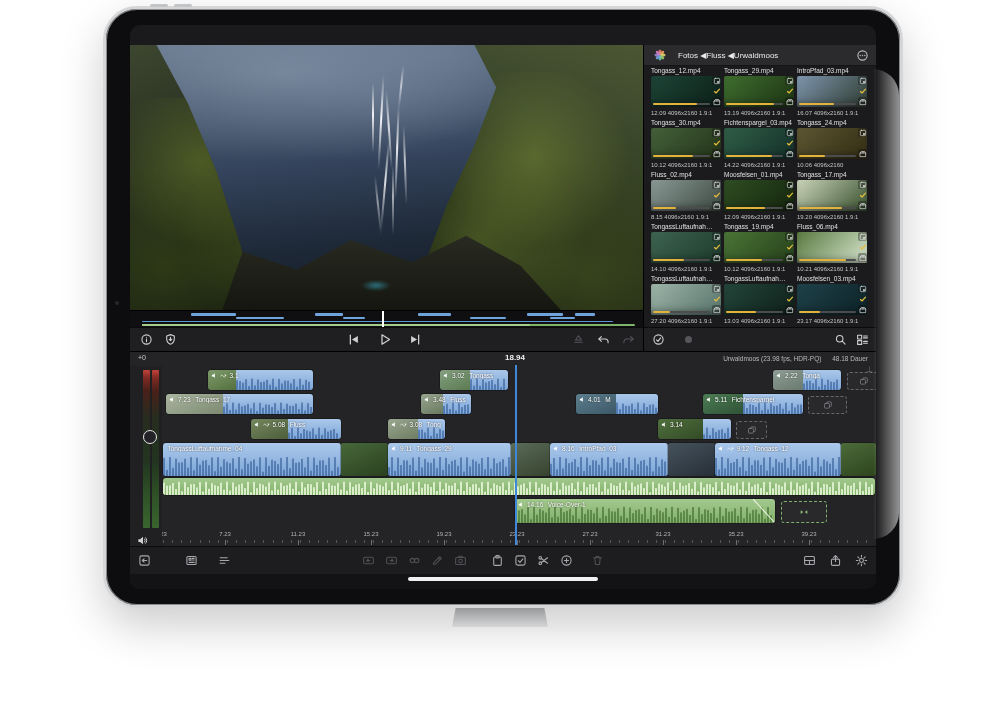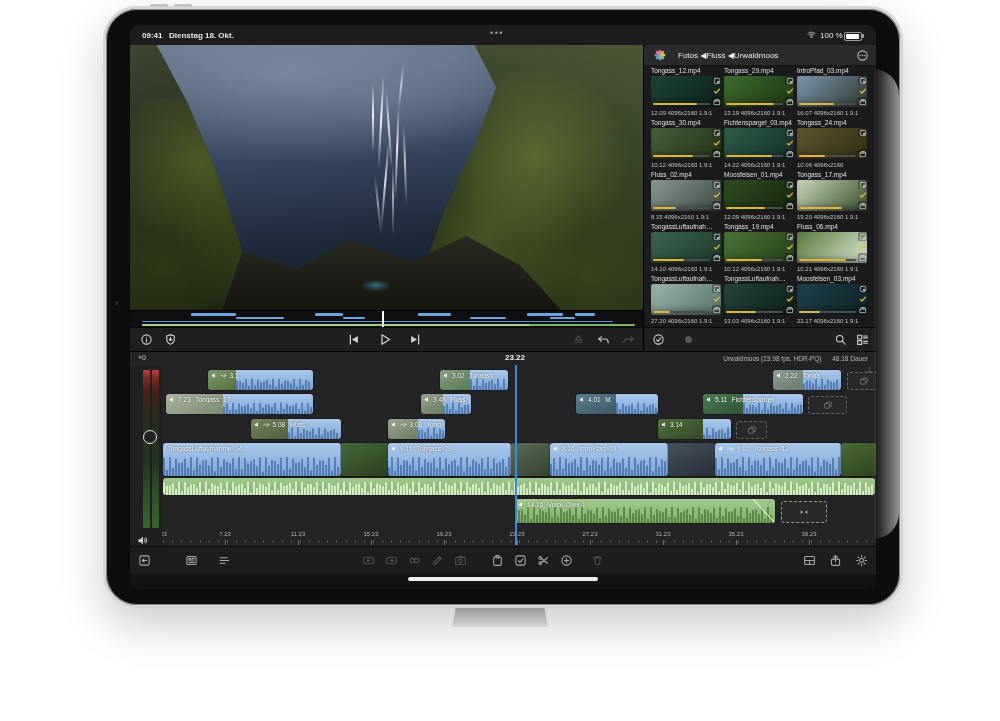--- a/index.html
+++ b/index.html
@@ -153,35 +153,20 @@
 
 <div id="stage">
   <div class="abs stand"></div>
   <div class="abs device">
     <span class="abs side-btn" style="left:44px"></span>
     <span class="abs side-btn" style="left:68px"></span>
     <div class="abs cam-dot"></div>
 
     <div class="abs screen">
 
-      <div class="abs statusbar">
-        <span class="abs sb-time">09:41</span>
-        <span class="abs sb-date">Dienstag 18. Okt.</span>
-        <span class="abs sb-dots">•••</span>
-        <span class="abs sb-wifi" id="wifi-slot"><svg viewBox="0 0 24 24" xmlns="http://www.w3.org/2000/svg">
-              <path d="M2.5 9.5C8 4.5 16 4.5 21.5 9.5" stroke="currentColor" stroke-width="2" fill="none" stroke-linecap="round" stroke-linejoin="round"></path>
-              <path d="M5.8 13c3.6-3.2 8.8-3.2 12.4 0" stroke="currentColor" stroke-width="2" fill="none" stroke-linecap="round" stroke-linejoin="round"></path>
-              <path d="M9.2 16.3c1.7-1.5 3.9-1.5 5.6 0" stroke="currentColor" stroke-width="2" fill="none" stroke-linecap="round" stroke-linejoin="round"></path>
-              <circle cx="12" cy="19.3" r="1.8" fill="currentColor"></circle>
-            </svg></span>
-        <span class="abs sb-batt-txt">100 %</span>
-        <span class="abs battery">
-            <span class="fill"></span>
-          </span>
-      </div>
 
       <div class="abs viewer">
         <div class="abs v-sky"></div>
         <div class="abs v-clouds"></div>
         <div class="abs v-cliff-l">
             <div class="abs v-moss-l"></div>
           </div>
         <div class="abs v-cliff-r">
             <div class="abs v-moss-r"></div>
           </div>
@@ -707,21 +692,21 @@
                 <rect x="3" y="4" width="7.5" height="7" stroke="currentColor" stroke-width="2" fill="none" stroke-linecap="round" stroke-linejoin="round"></rect>
                 <rect x="3" y="14" width="7.5" height="7" stroke="currentColor" stroke-width="2" fill="none" stroke-linecap="round" stroke-linejoin="round"></rect>
                 <path d="M14 5.5h7M14 9h7M14 15.5h7M14 19h7" stroke="currentColor" stroke-width="2" fill="none" stroke-linecap="round" stroke-linejoin="round"></path>
               </svg>
             </span>
           </div>
       </div>
 
       <div class="abs timeline" id="timeline">
         <span class="abs tl-gain">+0</span>
-        <span class="abs tl-time">23.22</span>
+        <span class="abs tl-time">18.94</span>
         <span class="abs tl-info">
           <span style="margin-left:0">Urwaldmoos (23.98 fps, HDR-PQ)</span>
           <span>48.18 Dauer</span>
         </span>
         <span class="abs tl-anchor">⊥</span>
       <div class="t-clip" style="left: 78px; top: 18px; width: 105px; height: 20px;">
             <div class="c-thumb" style="width:28px;background:linear-gradient(155deg,#7d9a6a,#55703f)"></div>
             <div class="c-body" style="left:28px;width:77px">
               <svg width="77" height="12" preserveAspectRatio="none" style="position:absolute;left:0;bottom:0">
                 <rect x="0" y="2.2" width="2" height="9.8" fill="rgba(52,92,150,0.6)"></rect>

